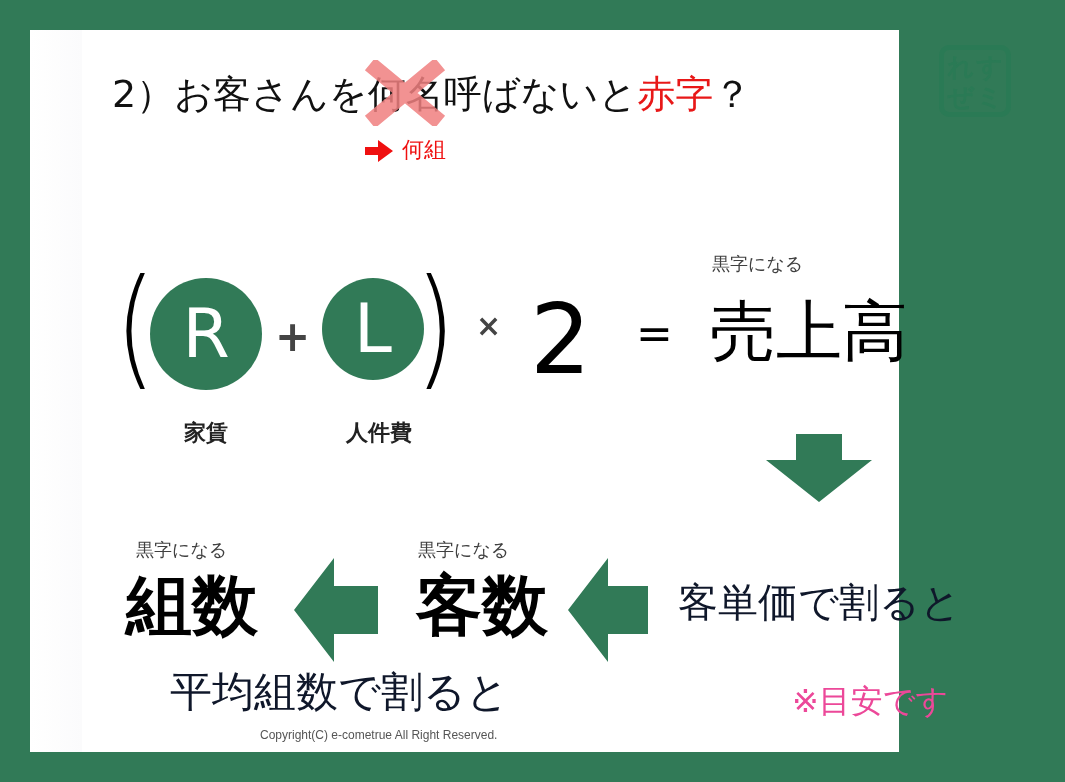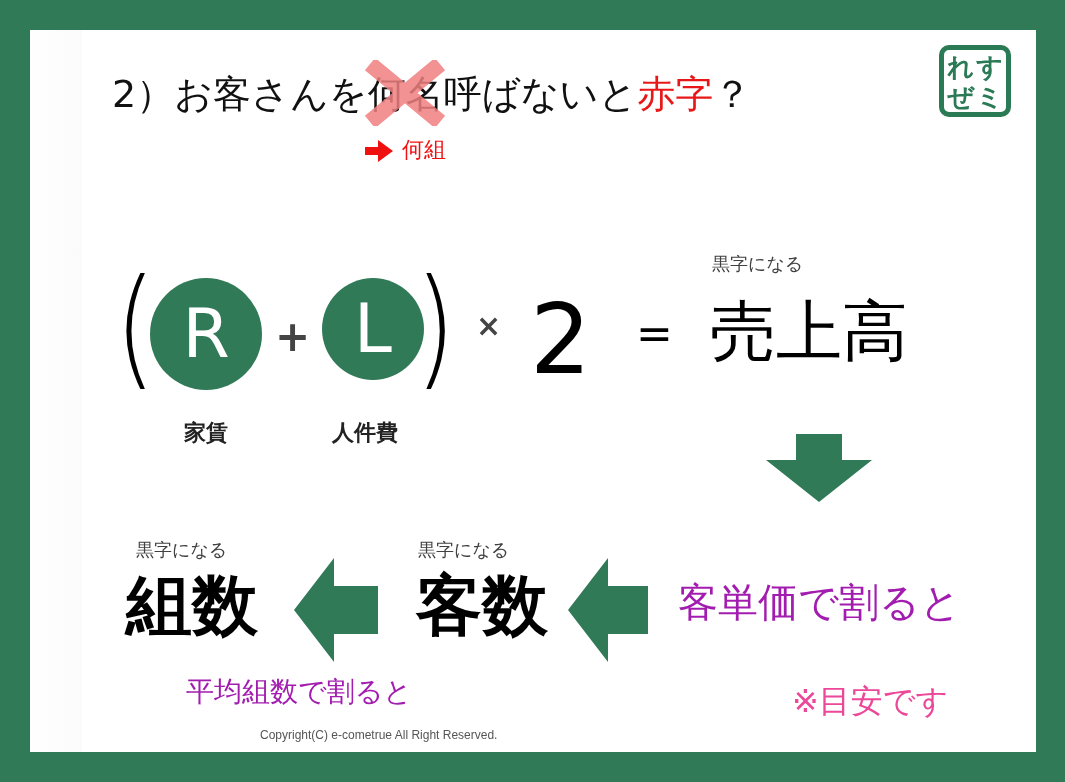--- a/index.html
+++ b/index.html
@@ -3,21 +3,21 @@
   <meta charset="utf-8">
   <style>
     html, body { margin: 0; padding: 0; }
     body {
       width: 1065px; height: 782px; overflow: hidden;
       background: #317a57;
       font-family: "DejaVu Sans", "Liberation Sans", sans-serif;
       position: relative;
     }
     .slide {
-      position: absolute; left: 30px; top: 30px; width: 1006px; height: 722px;
+      position: absolute; left: 30px; top: 30px; width: 869px; height: 722px;
       background: #ffffff;
     }
     .slide-shade {
       position: absolute; left: 0; top: 0; width: 52px; height: 100%;
       background: linear-gradient(to right, #ffffff, #fbfbfc);
     }
     .abs { position: absolute; }
     .title {
       left: 82px; top: 40px; font-size: 38px; color: #111; white-space: nowrap;
       letter-spacing: 0px; line-height: 48px;
@@ -43,21 +43,21 @@
     .circle {
       width: 112px; height: 112px; border-radius: 50%;
       background: #317a57; color: #fff; font-size: 68px;
       display: flex; align-items: center; justify-content: center; line-height: 1;
     }
     .op { color: #444; font-weight: bold; }
     .big2 { font-size: 96px; color: #000; line-height: 96px; }
     .equals { font-size: 44px; color: #000; }
     .small-label { font-size: 18px; color: #404040; white-space: nowrap; }
     .huge { font-size: 66px; color: #000; white-space: nowrap; line-height: 72px; font-weight: bold; }
-    .med { font-size: 40px; color: #a21caf; white-space: nowrap; line-height: 48px; }
+    .med { font-size: 40px; color: #0f172a; white-space: nowrap; line-height: 48px; }
     .note { font-size: 32px; color: #ec4899; white-space: nowrap; }
     .copyright { font-size: 12px; color: #555; white-space: nowrap; font-family: Liberation Sans, sans-serif; }
     .caption { font-size: 22px; color: #222; white-space: nowrap; font-weight: bold; margin-top: 14px; }
   </style>
 </head>
 <body>
 
 <div class="slide">
   <div class="slide-shade"></div>
 
@@ -89,21 +89,21 @@
     <span>L</span>
   </div>
   <div class="abs paren" style="left:380px; top:232px; transform: scaleX(0.8);">)</div>
   <div class="abs op" style="left:446px; top:278px; font-size:30px;">×</div>
   <div class="abs big2" style="left:500px; top:262px;">2</div>
   <div class="abs equals" style="left:606px; top:278px;">=</div>
   <div class="abs small-label" style="left:682px; top:222px;">黒字になる</div>
   <div class="abs huge" style="left:680px; top:266px; font-weight:normal;">売上高</div>
 
   <div class="abs caption" style="left:154px; top:374px;">家賃</div>
-  <div class="abs caption" style="left:302px; top:374px;">人件費</div>
+  <div class="abs caption" style="left:316px; top:374px;">人件費</div>
 
   <svg class="abs" style="left:734px; top:404px;" width="110" height="70" viewBox="0 0 110 70">
     <path d="M32 0 H78 V26 H108 L55 68 L2 26 H32 Z" fill="#317a57"></path>
   </svg>
 
   <div class="abs small-label" style="left:106px; top:508px;">黒字になる</div>
   <div class="abs huge" style="left:96px; top:540px;">組数</div>
 
   <svg class="abs" style="left:264px; top:528px;" width="84" height="104" viewBox="0 0 84 104">
     <path d="M84 28 H40 V0 L0 52 L40 104 V76 H84 Z" fill="#317a57"></path>
@@ -111,18 +111,18 @@
 
   <div class="abs small-label" style="left:388px; top:508px;">黒字になる</div>
   <div class="abs huge" style="left:386px; top:540px;text-align:center;">客数</div>
 
   <svg class="abs" style="left:538px; top:528px;" width="80" height="104" viewBox="0 0 80 104">
     <path d="M80 28 H40 V0 L0 52 L40 104 V76 H80 Z" fill="#317a57"></path>
   </svg>
 
   <div class="abs med" style="left:648px; top:548px;">客単価で割ると</div>
 
-  <div class="abs med" style="left:156px; top:638px; font-size:28px;">平均組数で割ると</div>
+  <div class="abs med" style="left:140px; top:638px; font-size:42px;">平均組数で割ると</div>
 
   <div class="abs note" style="left:762px; top:650px;">※目安です</div>
 
   <div class="abs copyright" style="left:230px; top:698px;">Copyright(C) e-cometrue All Right Reserved.</div>
 </div>
 
 </body></html>

